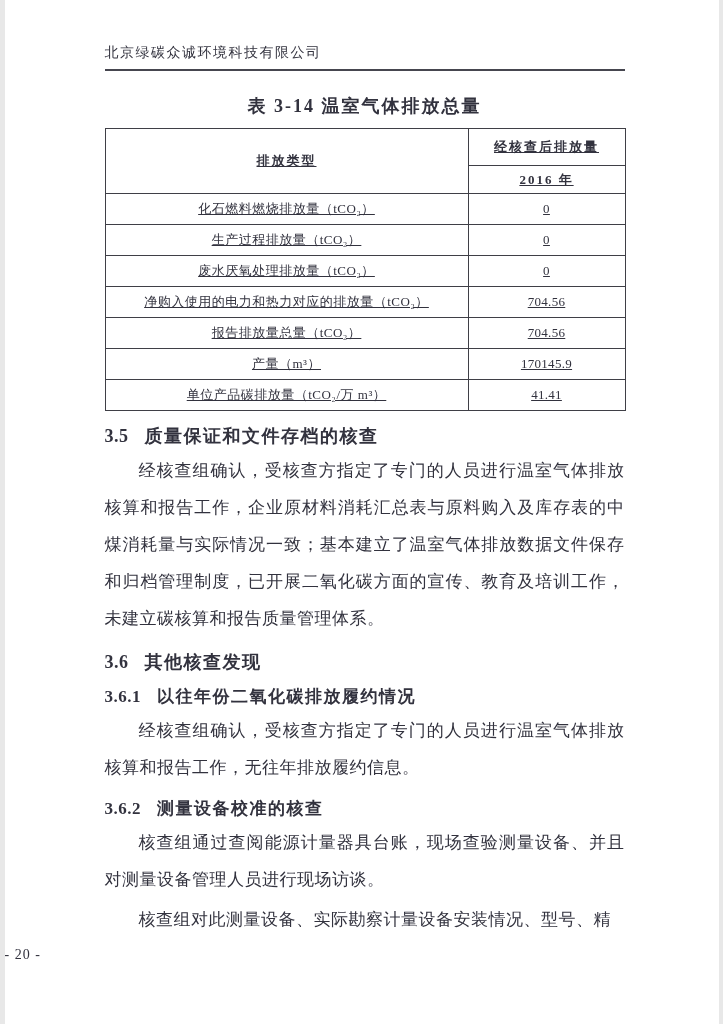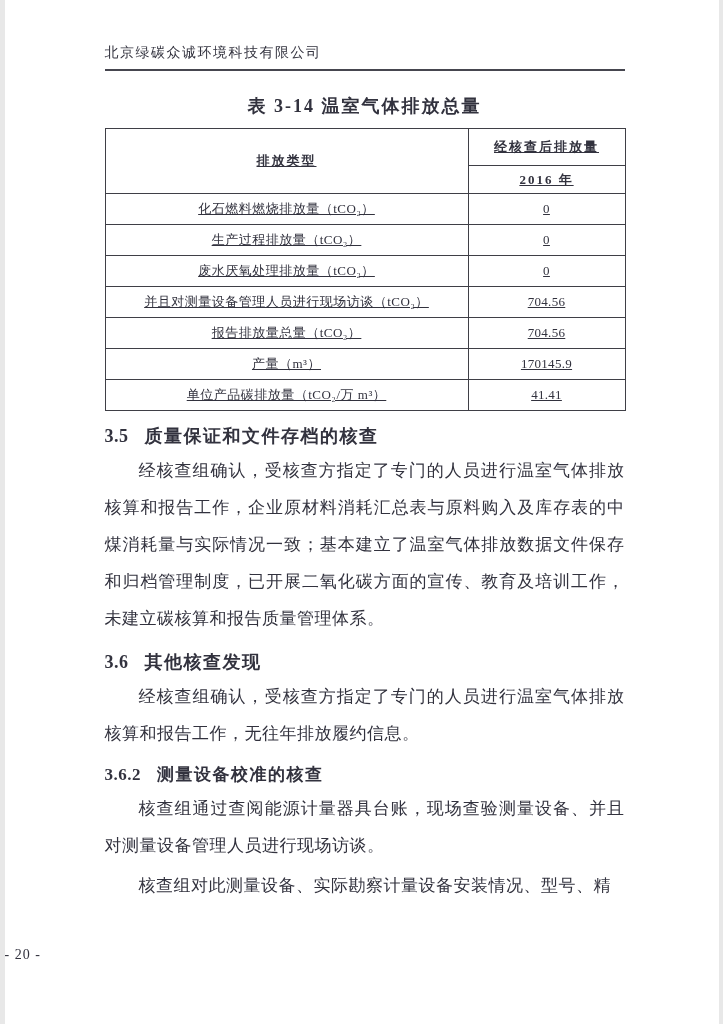--- a/index.html
+++ b/index.html
@@ -123,21 +123,21 @@
       </tr>
       <tr class="drow">
         <td>生产过程排放量（tCO₂）</td>
         <td class="val">0</td>
       </tr>
       <tr class="drow">
         <td>废水厌氧处理排放量（tCO₂）</td>
         <td class="val">0</td>
       </tr>
       <tr class="drow">
-        <td>并且对测量设备管理人员进行现场访谈（tCO₂）</td>
+        <td>净购入使用的电力和热力对应的排放量（tCO₂）</td>
         <td class="val">704.56</td>
       </tr>
       <tr class="drow">
         <td>报告排放量总量（tCO₂）</td>
         <td class="val">704.56</td>
       </tr>
       <tr class="drow">
         <td>产量（m³）</td>
         <td class="val">170145.9</td>
       </tr>
@@ -155,20 +155,23 @@
       <p class="para">经核查组确认，受核查方指定了专门的人员进行温室气体排放核算和报告工作，企业原材料消耗汇总表与原料购入及库存表的中煤消耗量与实际情况一致；基本建立了温室气体排放数据文件保存和归档管理制度，已开展二氧化碳方面的宣传、教育及培训工作，未建立碳核算和报告质量管理体系。</p>
     </div>
 
     <div class="section">
       <h2 class="sec-heading">
         <span class="sec-num">3.6</span><span>其他核查发现</span>
       </h2>
     </div>
 
     <div class="section">
+      <h2 class="sec-heading sub">
+        <span class="sec-num">3.6.1</span><span>以往年份二氧化碳排放履约情况</span>
+      </h2>
       <p class="para">经核查组确认，受核查方指定了专门的人员进行温室气体排放核算和报告工作，无往年排放履约信息。</p>
     </div>
 
     <div class="section">
       <h2 class="sec-heading sub">
         <span class="sec-num">3.6.2</span><span>测量设备校准的核查</span>
       </h2>
       <p class="para">核查组通过查阅能源计量器具台账，现场查验测量设备、并且对测量设备管理人员进行现场访谈。</p>
       <p class="para">核查组对此测量设备、实际勘察计量设备安装情况、型号、精</p>
     </div>

